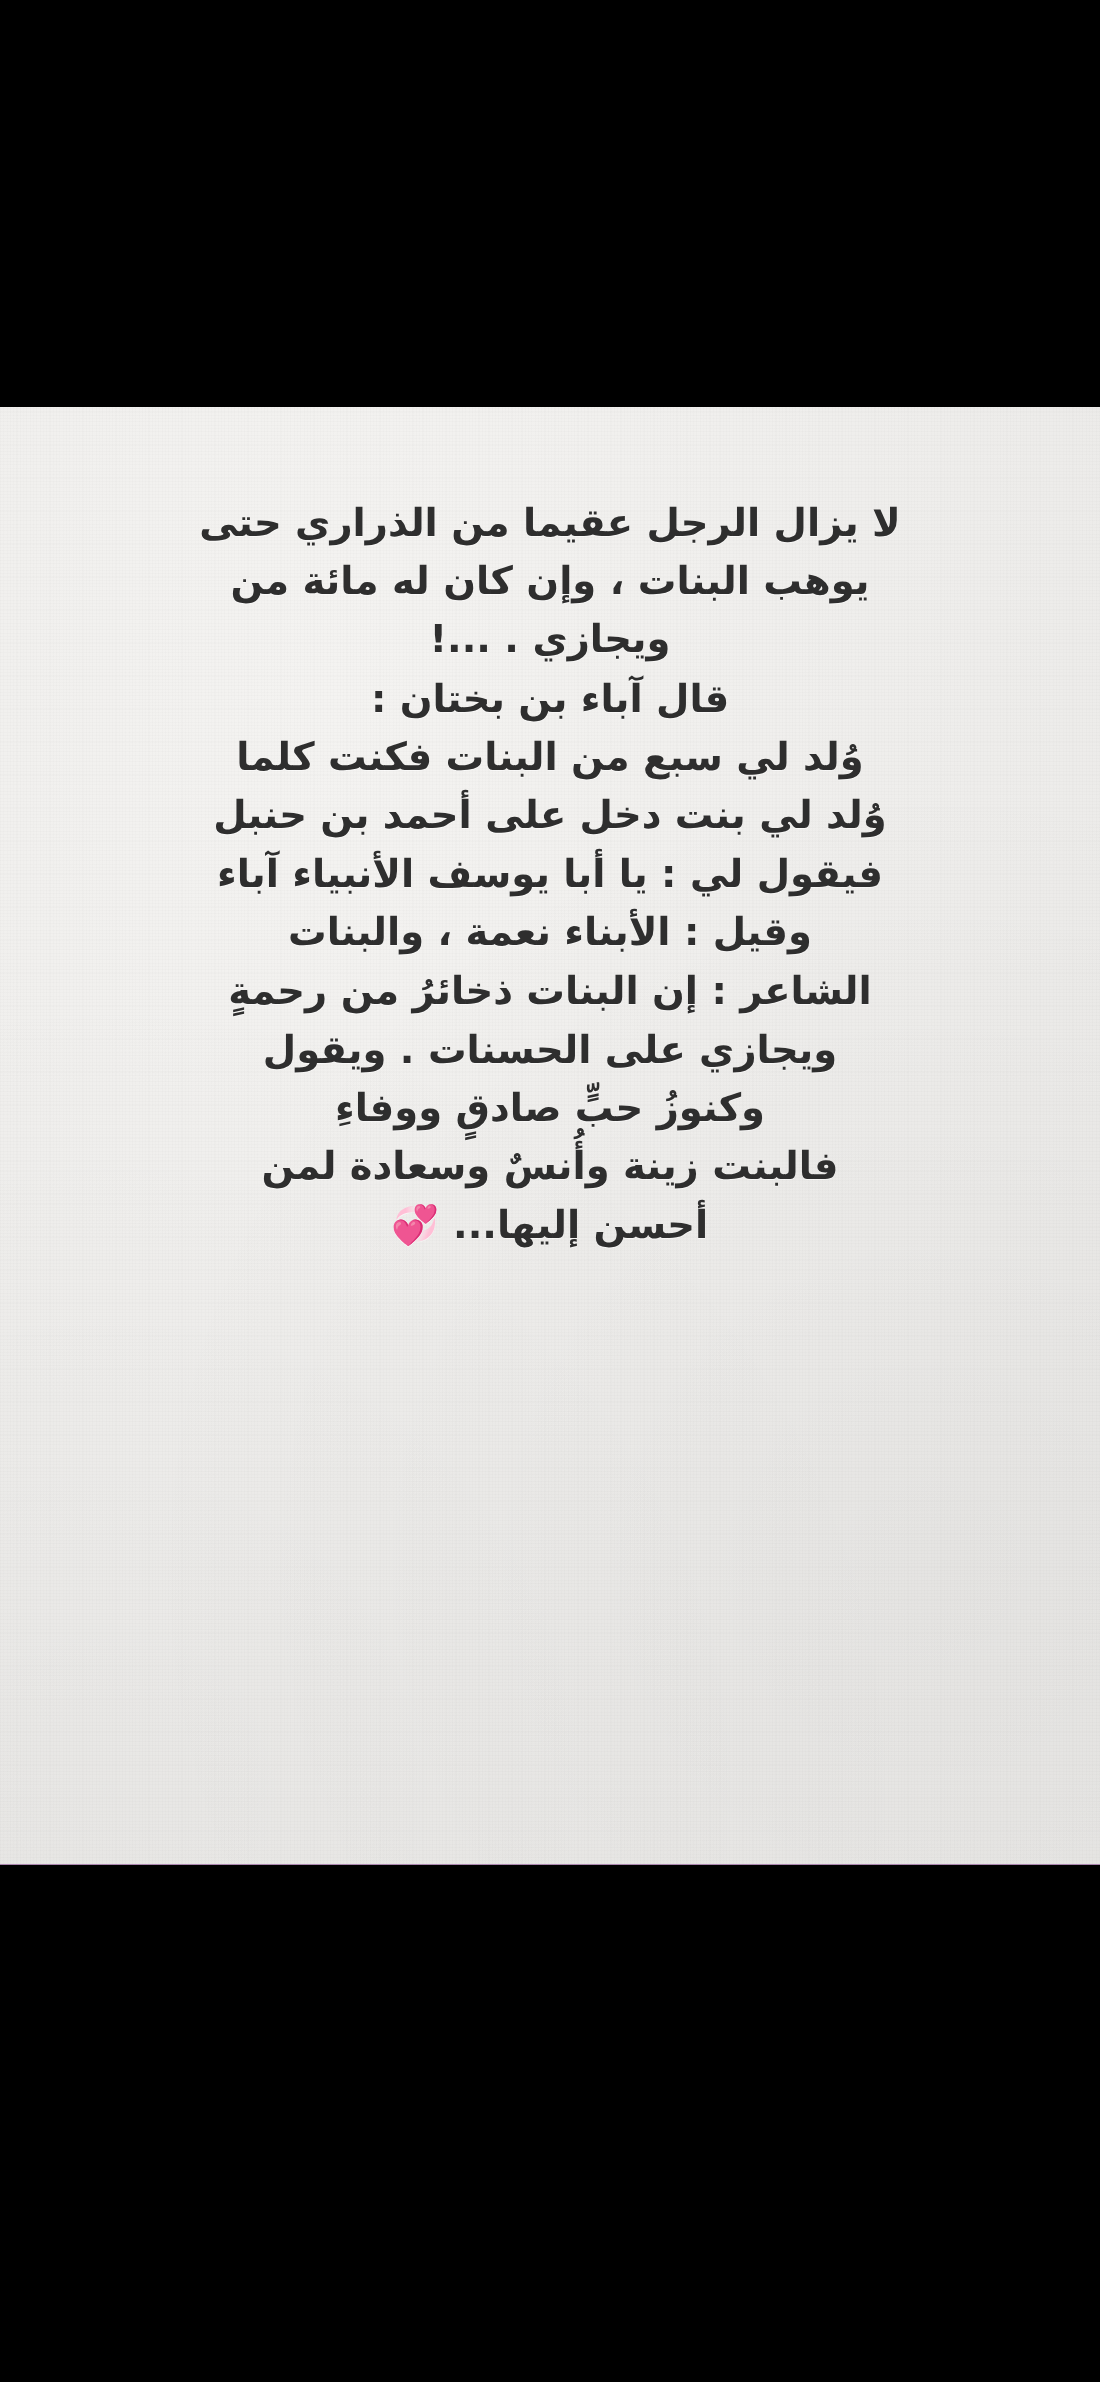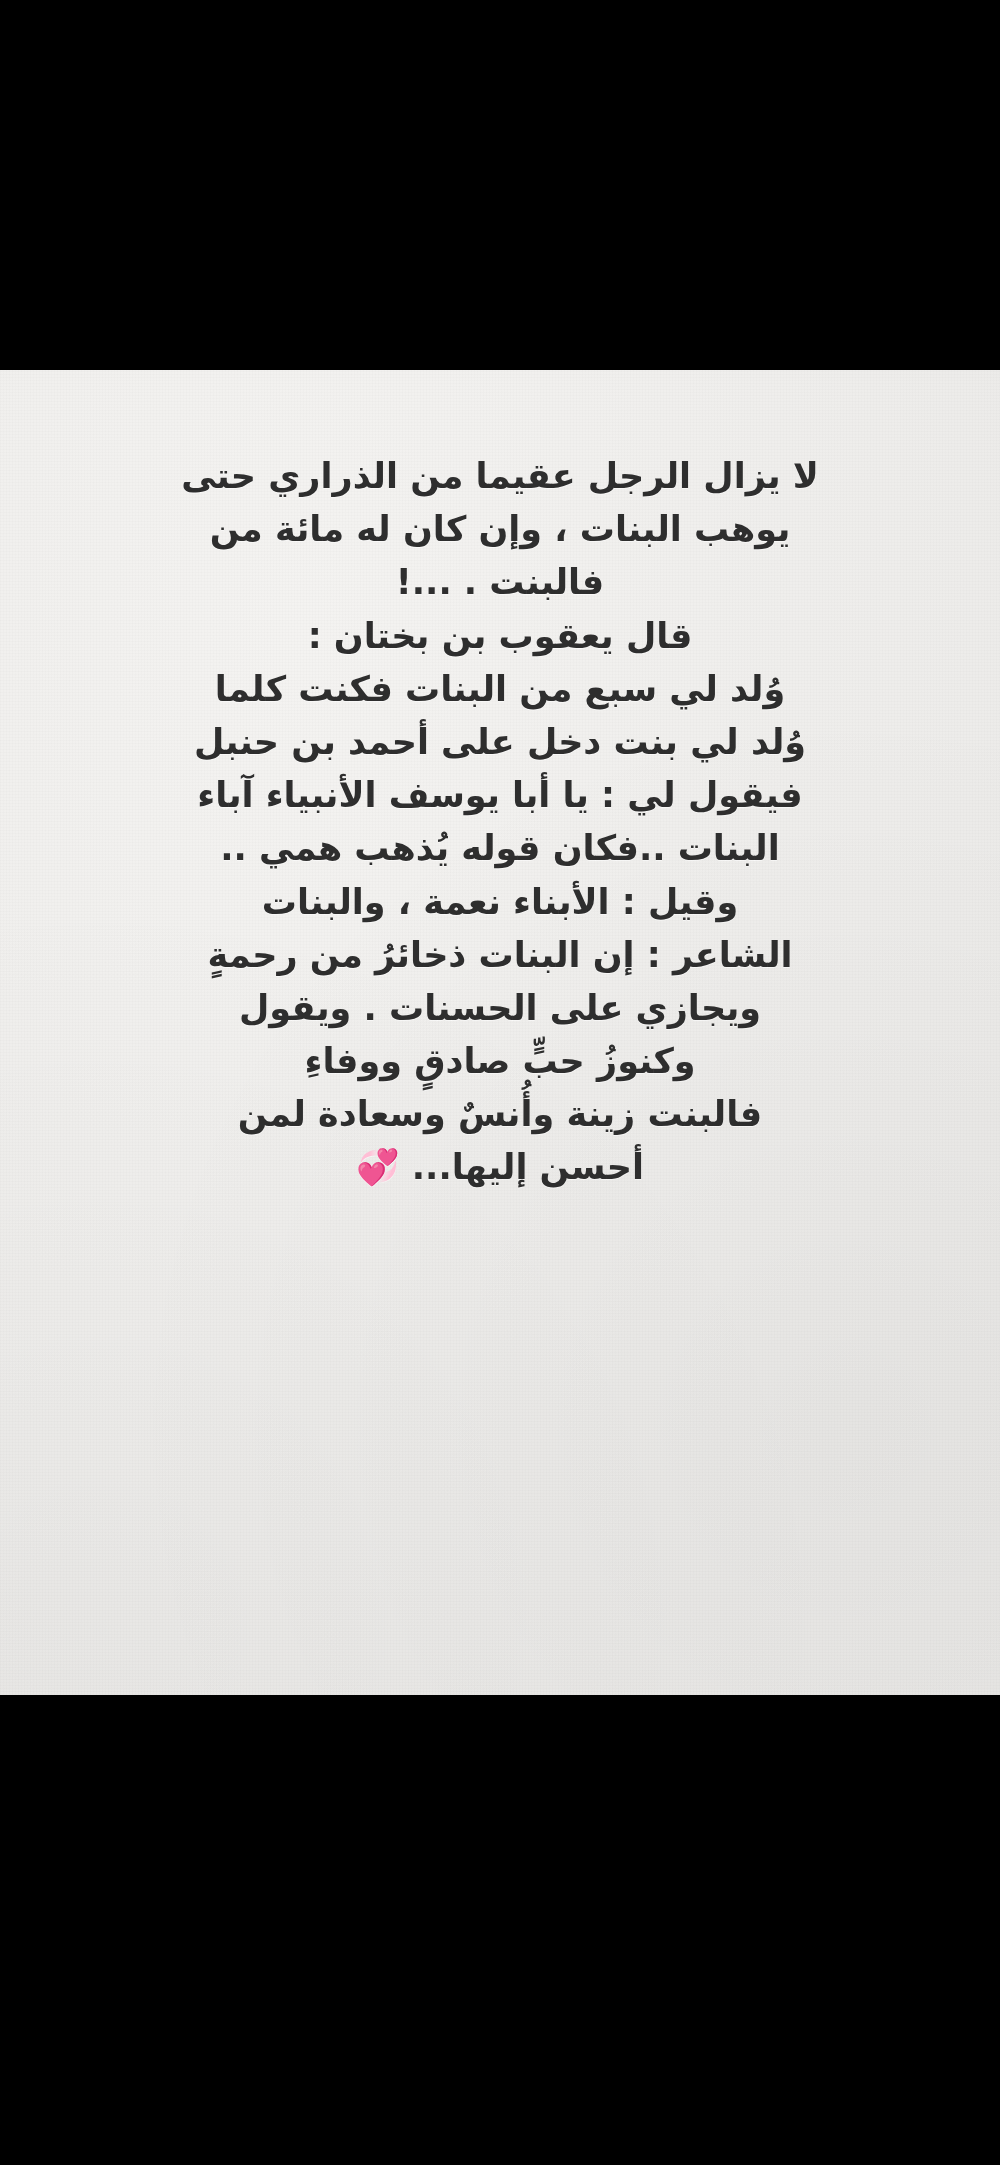--- a/index.html
+++ b/index.html
@@ -87,26 +87,25 @@
 <body>
 
 <div class="screen">
 
   <div class="letterbox-top"></div>
 
   <div class="card">
     <div class="text-block">
       <p class="line">لا يزال الرجل عقيما من الذراري حتى</p>
       <p class="line">يوهب البنات ، وإن كان له مائة من</p>
-      <p class="line">فالبنت . ...!</p>
-      <p class="line">قال يعقوب بن بختان :</p>
+      <p class="line">ويجازي . ...!</p>
+      <p class="line">قال آباء بن بختان :</p>
       <p class="line">وُلد لي سبع من البنات فكنت كلما</p>
       <p class="line">وُلد لي بنت دخل على أحمد بن حنبل</p>
       <p class="line">فيقول لي : يا أبا يوسف الأنبياء آباء</p>
-      <p class="line">البنات ..فكان قوله يُذهب همي ..</p>
       <p class="line">وقيل : الأبناء نعمة ، والبنات</p>
       <p class="line">الشاعر : إن البنات ذخائرُ من رحمةٍ</p>
       <p class="line">ويجازي على الحسنات . ويقول</p>
       <p class="line">وكنوزُ حبٍّ صادقٍ ووفاءِ</p>
       <p class="line">فالبنت زينة وأُنسٌ وسعادة لمن</p>
       <p class="line tight">أحسن إليها... 💞</p>
     </div>
   </div>
 
   <div class="letterbox-bottom"></div>

